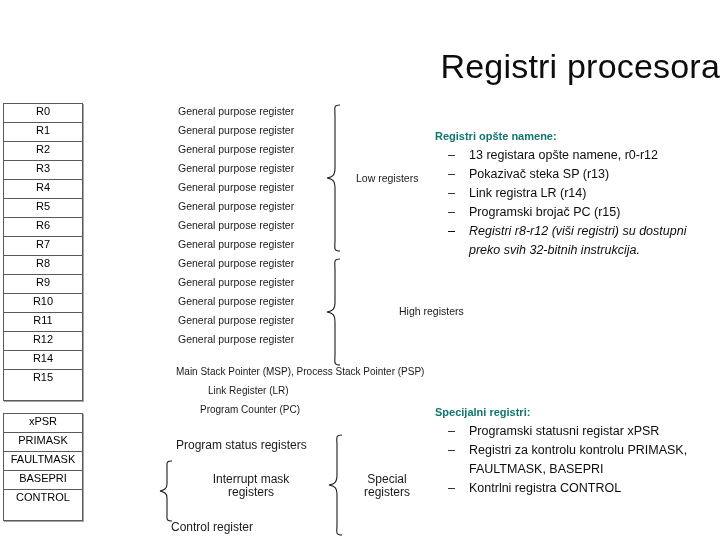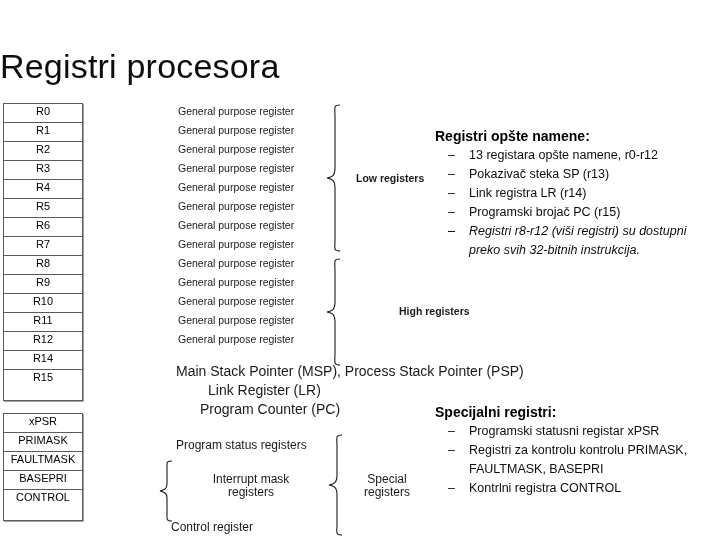--- a/index.html
+++ b/index.html
@@ -15,21 +15,21 @@
     font-family: "Liberation Sans", sans-serif;
     color: #000000;
   }
 
   
   #slide-title {
     position: absolute;
     left: 0;
     top: 46px;
     width: 720px;
-    text-align: left;
+    text-align: right;
     font-size: 34px;
     font-weight: 400;
     line-height: 40px;
     letter-spacing: 0.2px;
     color: #0d0d0d;
   }
 
   
   .reg-col {
     position: absolute;
@@ -85,21 +85,21 @@
 
   
   .ptr-labels {
     position: absolute;
     left: 176px;
     top: 363px;
     width: 290px;
   }
   .ptr-row {
     height: 19px;
-    font-size: 14px;
+    font-size: 10px;
     line-height: 17px;
     color: #1a1a1a;
     white-space: nowrap;
   }
   .ptr-row.indent1 { padding-left: 32px; }
   .ptr-row.indent2 { padding-left: 24px; }
 
   
   .brace-svg {
     position: absolute;
@@ -112,45 +112,45 @@
   }
 
   .brace-label {
     position: absolute;
     font-size: 10.5px;
     line-height: 13px;
     color: #1a1a1a;
     font-weight: 700;
     white-space: nowrap;
   }
-  .brace-label.plain { font-weight: 700; }
+  .brace-label.plain { font-weight: 400; }
 
   
   .bm-label {
     position: absolute;
     font-size: 12px;
     line-height: 13px;
     color: #1a1a1a;
     white-space: nowrap;
   }
   .bm-label.centered {
     text-align: center;
     white-space: normal;
   }
 
   
   .txt-block {
     position: absolute;
     width: 300px;
   }
   .txt-head {
-    font-size: 14px;
+    font-size: 11px;
     font-weight: 700;
     line-height: 19px;
-    color: #000000;
+    color: #0f766e;
     padding-left: 15px;
   }
   .bullet-row {
     position: relative;
     font-size: 12.5px;
     line-height: 19px;
     color: #0d0d0d;
     padding-left: 49px;
   }
   .bullet-row .dash {

